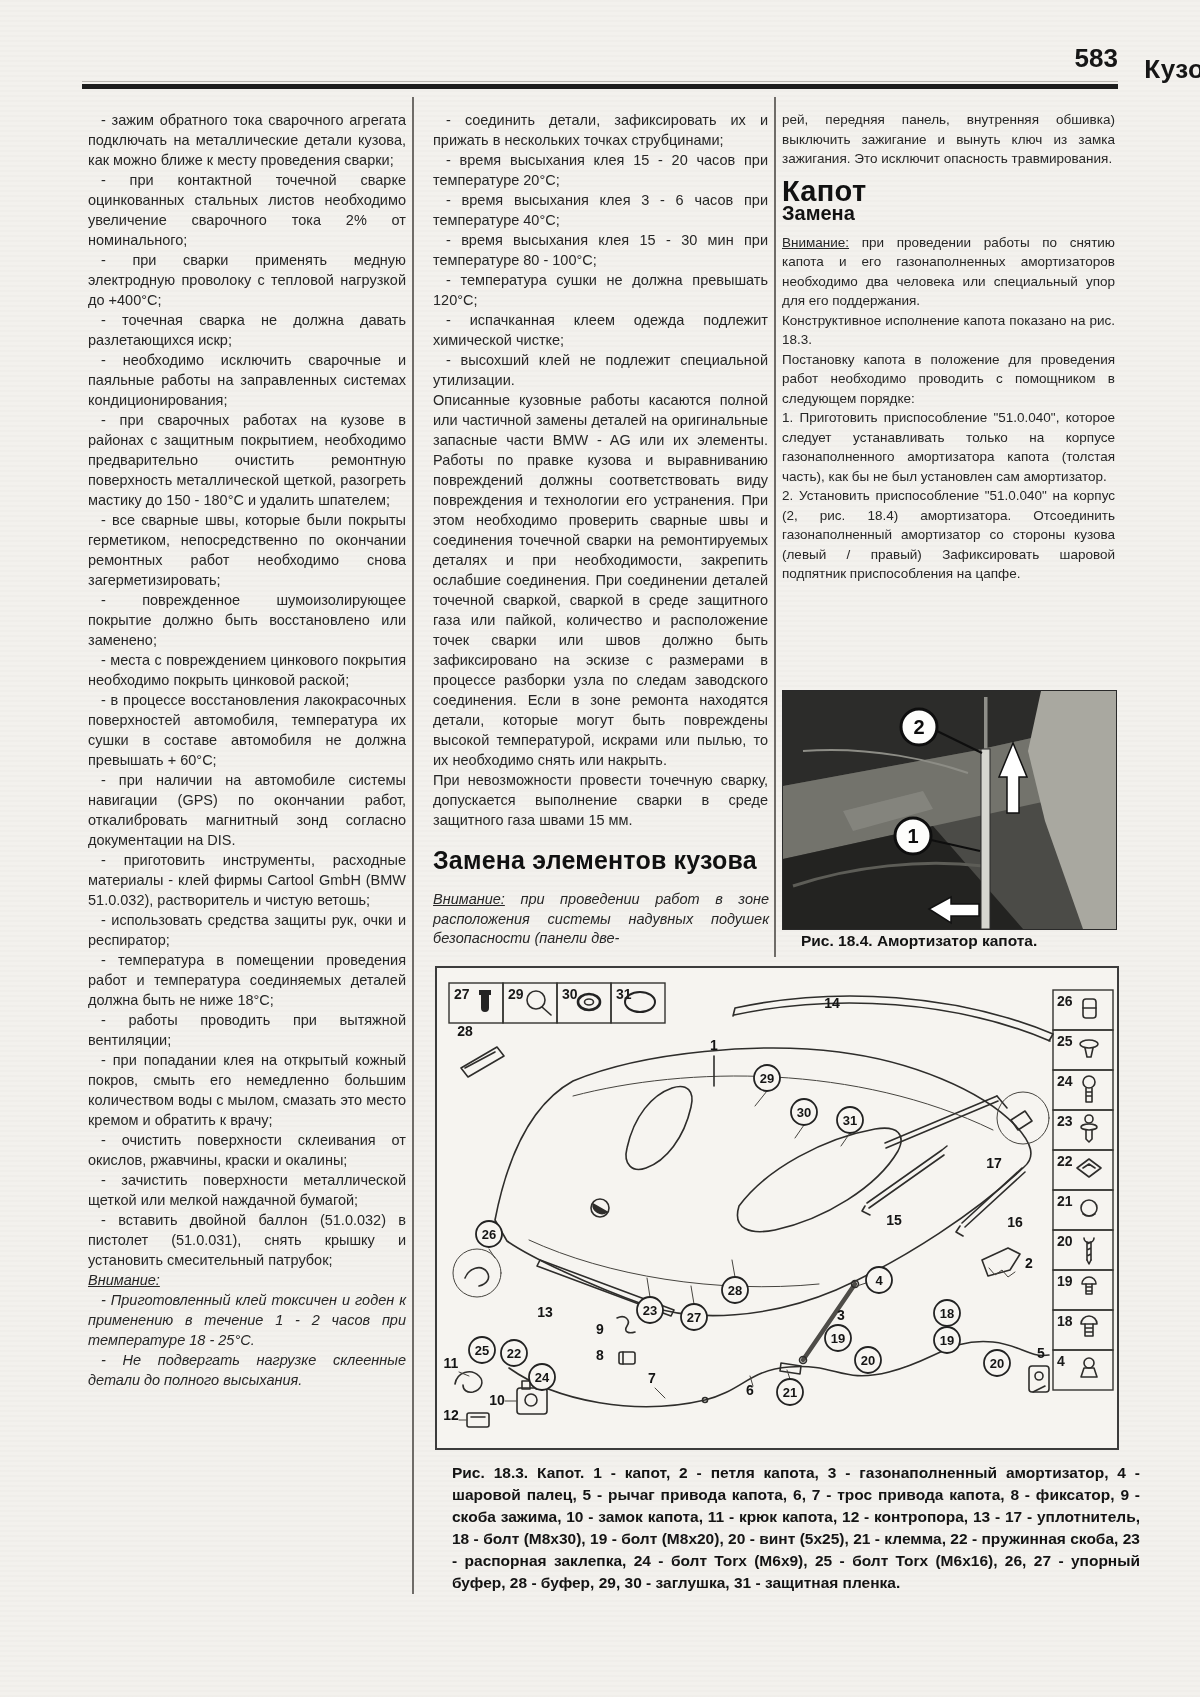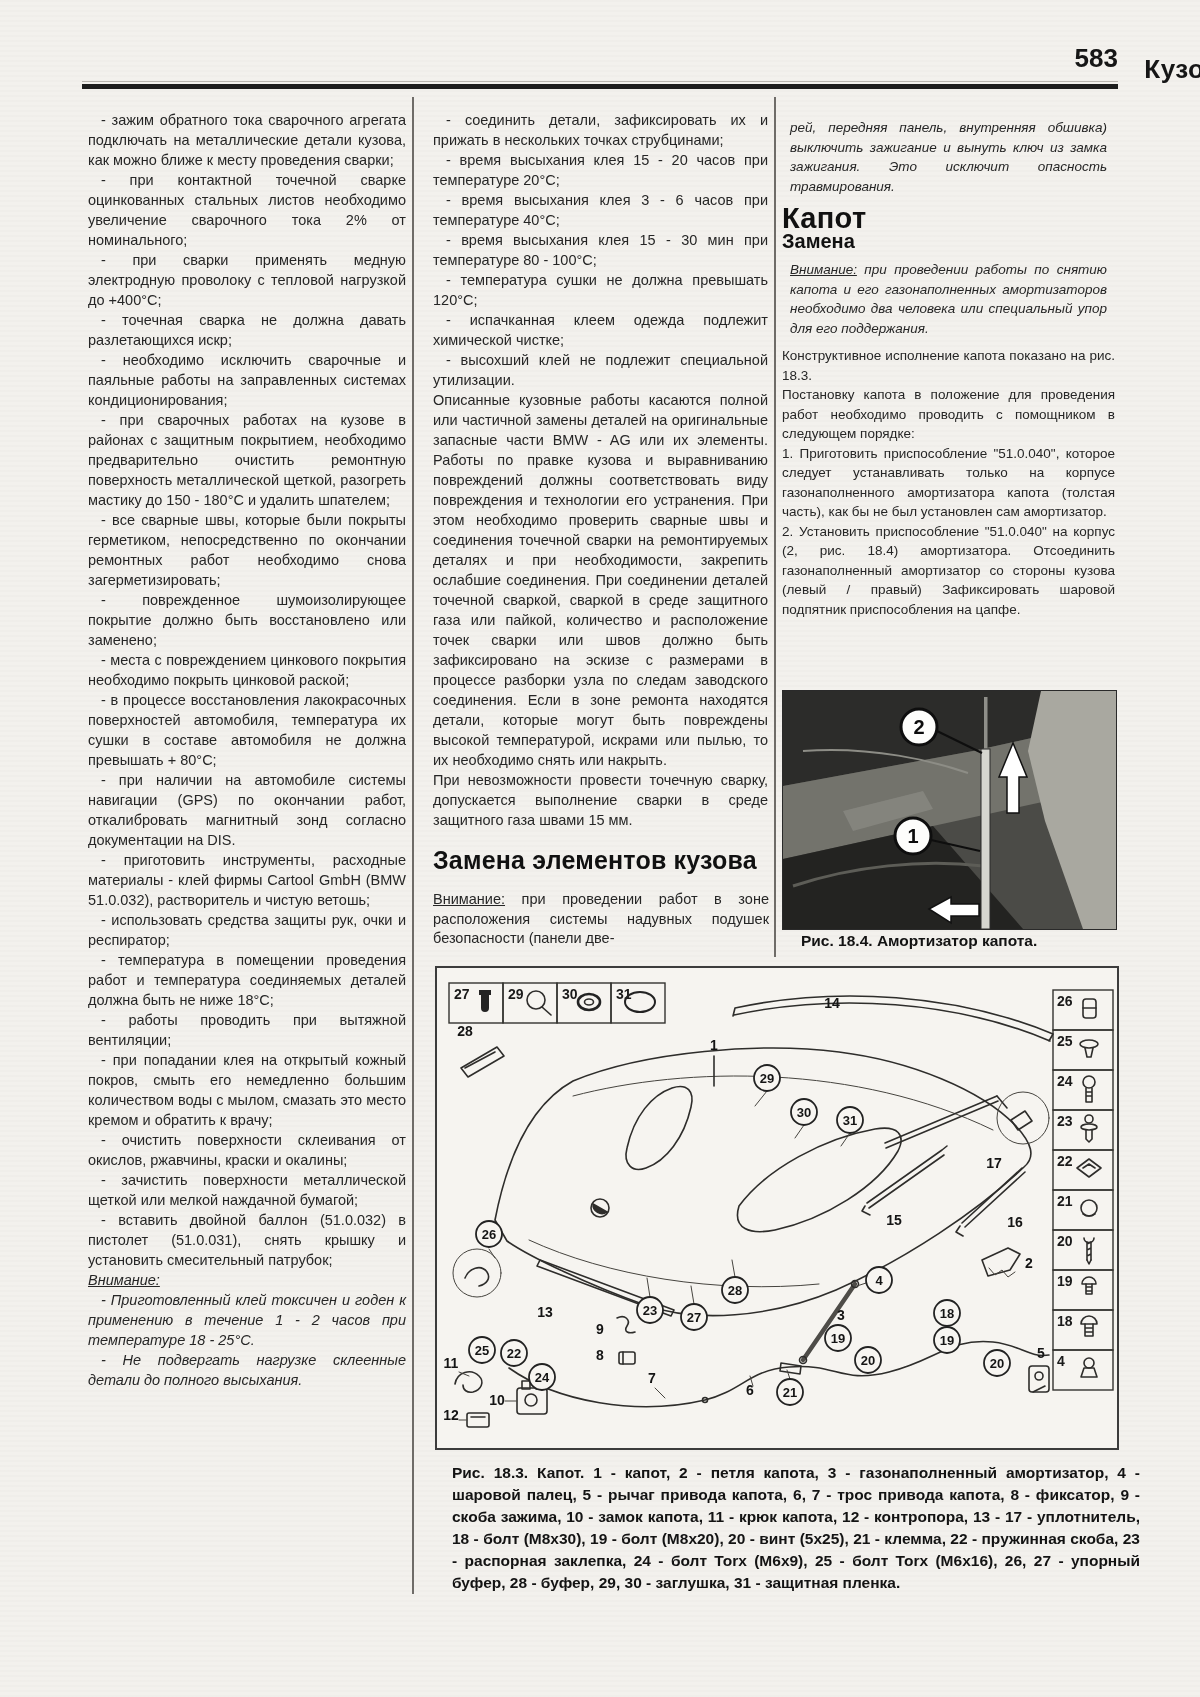--- a/index.html
+++ b/index.html
@@ -17,28 +17,28 @@
   .col{position:absolute;top:110px;font-size:14.5px;line-height:20px;text-align:justify;}
   .col.left{left:88px;width:318px;}
   .col.middle{left:433px;width:335px;height:735px;overflow:hidden;}
   .col.right{left:782px;width:333px;font-size:13.5px;line-height:19.5px;}
   .li{margin:0;}
   .s-b{text-indent:13px;}
   .s-n{text-indent:0;}
   .s-p{text-indent:0;}
   .s-ah{font-style:italic;text-decoration:underline;text-indent:0;}
   .s-ai{font-style:italic;text-indent:13px;}
-  .att{font-style:italic;margin:8px;}
+  .att{margin:0;}
   .att-lead{text-decoration:underline;}
   h1.kapot{font-size:29px;margin:13px 0 3px;color:#111;font-weight:700;letter-spacing:.3px;}
   h2.zamena{font-size:20px;margin:0 0 9px;color:#111;font-weight:700;}
   .mid-heading{position:absolute;left:433px;top:846px;width:338px;
                font-size:25px;font-weight:700;color:#111;letter-spacing:.2px;}
   .mid-att{position:absolute;left:433px;top:890px;width:336px;
-           font-size:14.5px;line-height:19.5px;text-align:justify;}
+           font-size:14.5px;line-height:19.5px;font-style:italic;text-align:justify;}
   .photo{position:absolute;left:782px;top:690px;width:333px;height:238px;
          border:1px solid #2a2a2a;background:#4b4b47;}
   .photo-caption{position:absolute;left:782px;top:932px;width:333px;
                  font-size:15.5px;font-weight:700;color:#131313;margin-left:19px;}
   .figure{position:absolute;left:435px;top:966px;width:680px;height:480px;
           border:2px solid #3c3c3c;background:#f6f4f0;box-sizing:content-box;}
   .fig-caption{position:absolute;left:427px;top:1462px;width:688px;
                font-size:15.5px;line-height:22px;font-weight:700;color:#131313;text-align:justify;margin-left:25px;}
   .art{stroke:#2e2d2b;fill:none;stroke-width:1.6;stroke-linecap:round;stroke-linejoin:round;}
   .art-thin{stroke:#46443f;fill:none;stroke-width:1;}
@@ -66,21 +66,21 @@
 
   <p class="li s-b">- зажим обратного тока сварочного агрегата подключать на металлические детали кузова, как можно ближе к месту проведения сварки;</p>
       <p class="li s-b">- при контактной точечной сварке оцинкованных стальных листов необходимо увеличение сварочного тока 2% от номинального;</p>
       <p class="li s-b">- при сварки применять медную электродную проволоку с тепловой нагрузкой до +400°С;</p>
       <p class="li s-b">- точечная сварка не должна давать разлетающихся искр;</p>
       <p class="li s-b">- необходимо исключить сварочные и паяльные работы на заправленных системах кондиционирования;</p>
       <p class="li s-b">- при сварочных работах на кузове в районах с защитным покрытием, необходимо предварительно очистить ремонтную поверхность металлической щеткой, разогреть мастику до 150 - 180°С и удалить шпателем;</p>
       <p class="li s-b">- все сварные швы, которые были покрыты герметиком, непосредственно по окончании ремонтных работ необходимо снова загерметизировать;</p>
       <p class="li s-b">- поврежденное шумоизолирующее покрытие должно быть восстановлено или заменено;</p>
       <p class="li s-b">- места с повреждением цинкового покрытия необходимо покрыть цинковой раской;</p>
-      <p class="li s-b">- в процессе восстановления лакокрасочных поверхностей автомобиля, температура их сушки в составе автомобиля не должна превышать + 80°С;</p>
+      <p class="li s-b">- в процессе восстановления лакокрасочных поверхностей автомобиля, температура их сушки в составе автомобиля не должна превышать + 60°С;</p>
       <p class="li s-b">- при наличии на автомобиле системы навигации (GPS) по окончании работ, откалибровать магнитный зонд согласно документации на DIS.</p>
       <p class="li s-b">- приготовить инструменты, расходные материалы - клей фирмы Cartool GmbH (BMW 51.0.032), растворитель и чистую ветошь;</p>
       <p class="li s-b">- использовать средства защиты рук, очки и респиратор;</p>
       <p class="li s-b">- температура в помещении проведения работ и температура соединяемых деталей должна быть не ниже 18°С;</p>
       <p class="li s-b">- работы проводить при вытяжной вентиляции;</p>
       <p class="li s-b">- при попадании клея на открытый кожный покров, смыть его немедленно большим количеством воды с мылом, смазать это место кремом и обратить к врачу;</p>
       <p class="li s-b">- очистить поверхности склеивания от окислов, ржавчины, краски и окалины;</p>
       <p class="li s-b">- зачистить поверхности металлической щеткой или мелкой наждачной бумагой;</p>
       <p class="li s-b">- вставить двойной баллон (51.0.032) в пистолет (51.0.031), снять крышку и установить смесительный патрубок;</p>
       <p class="li s-ah">Внимание:</p>

